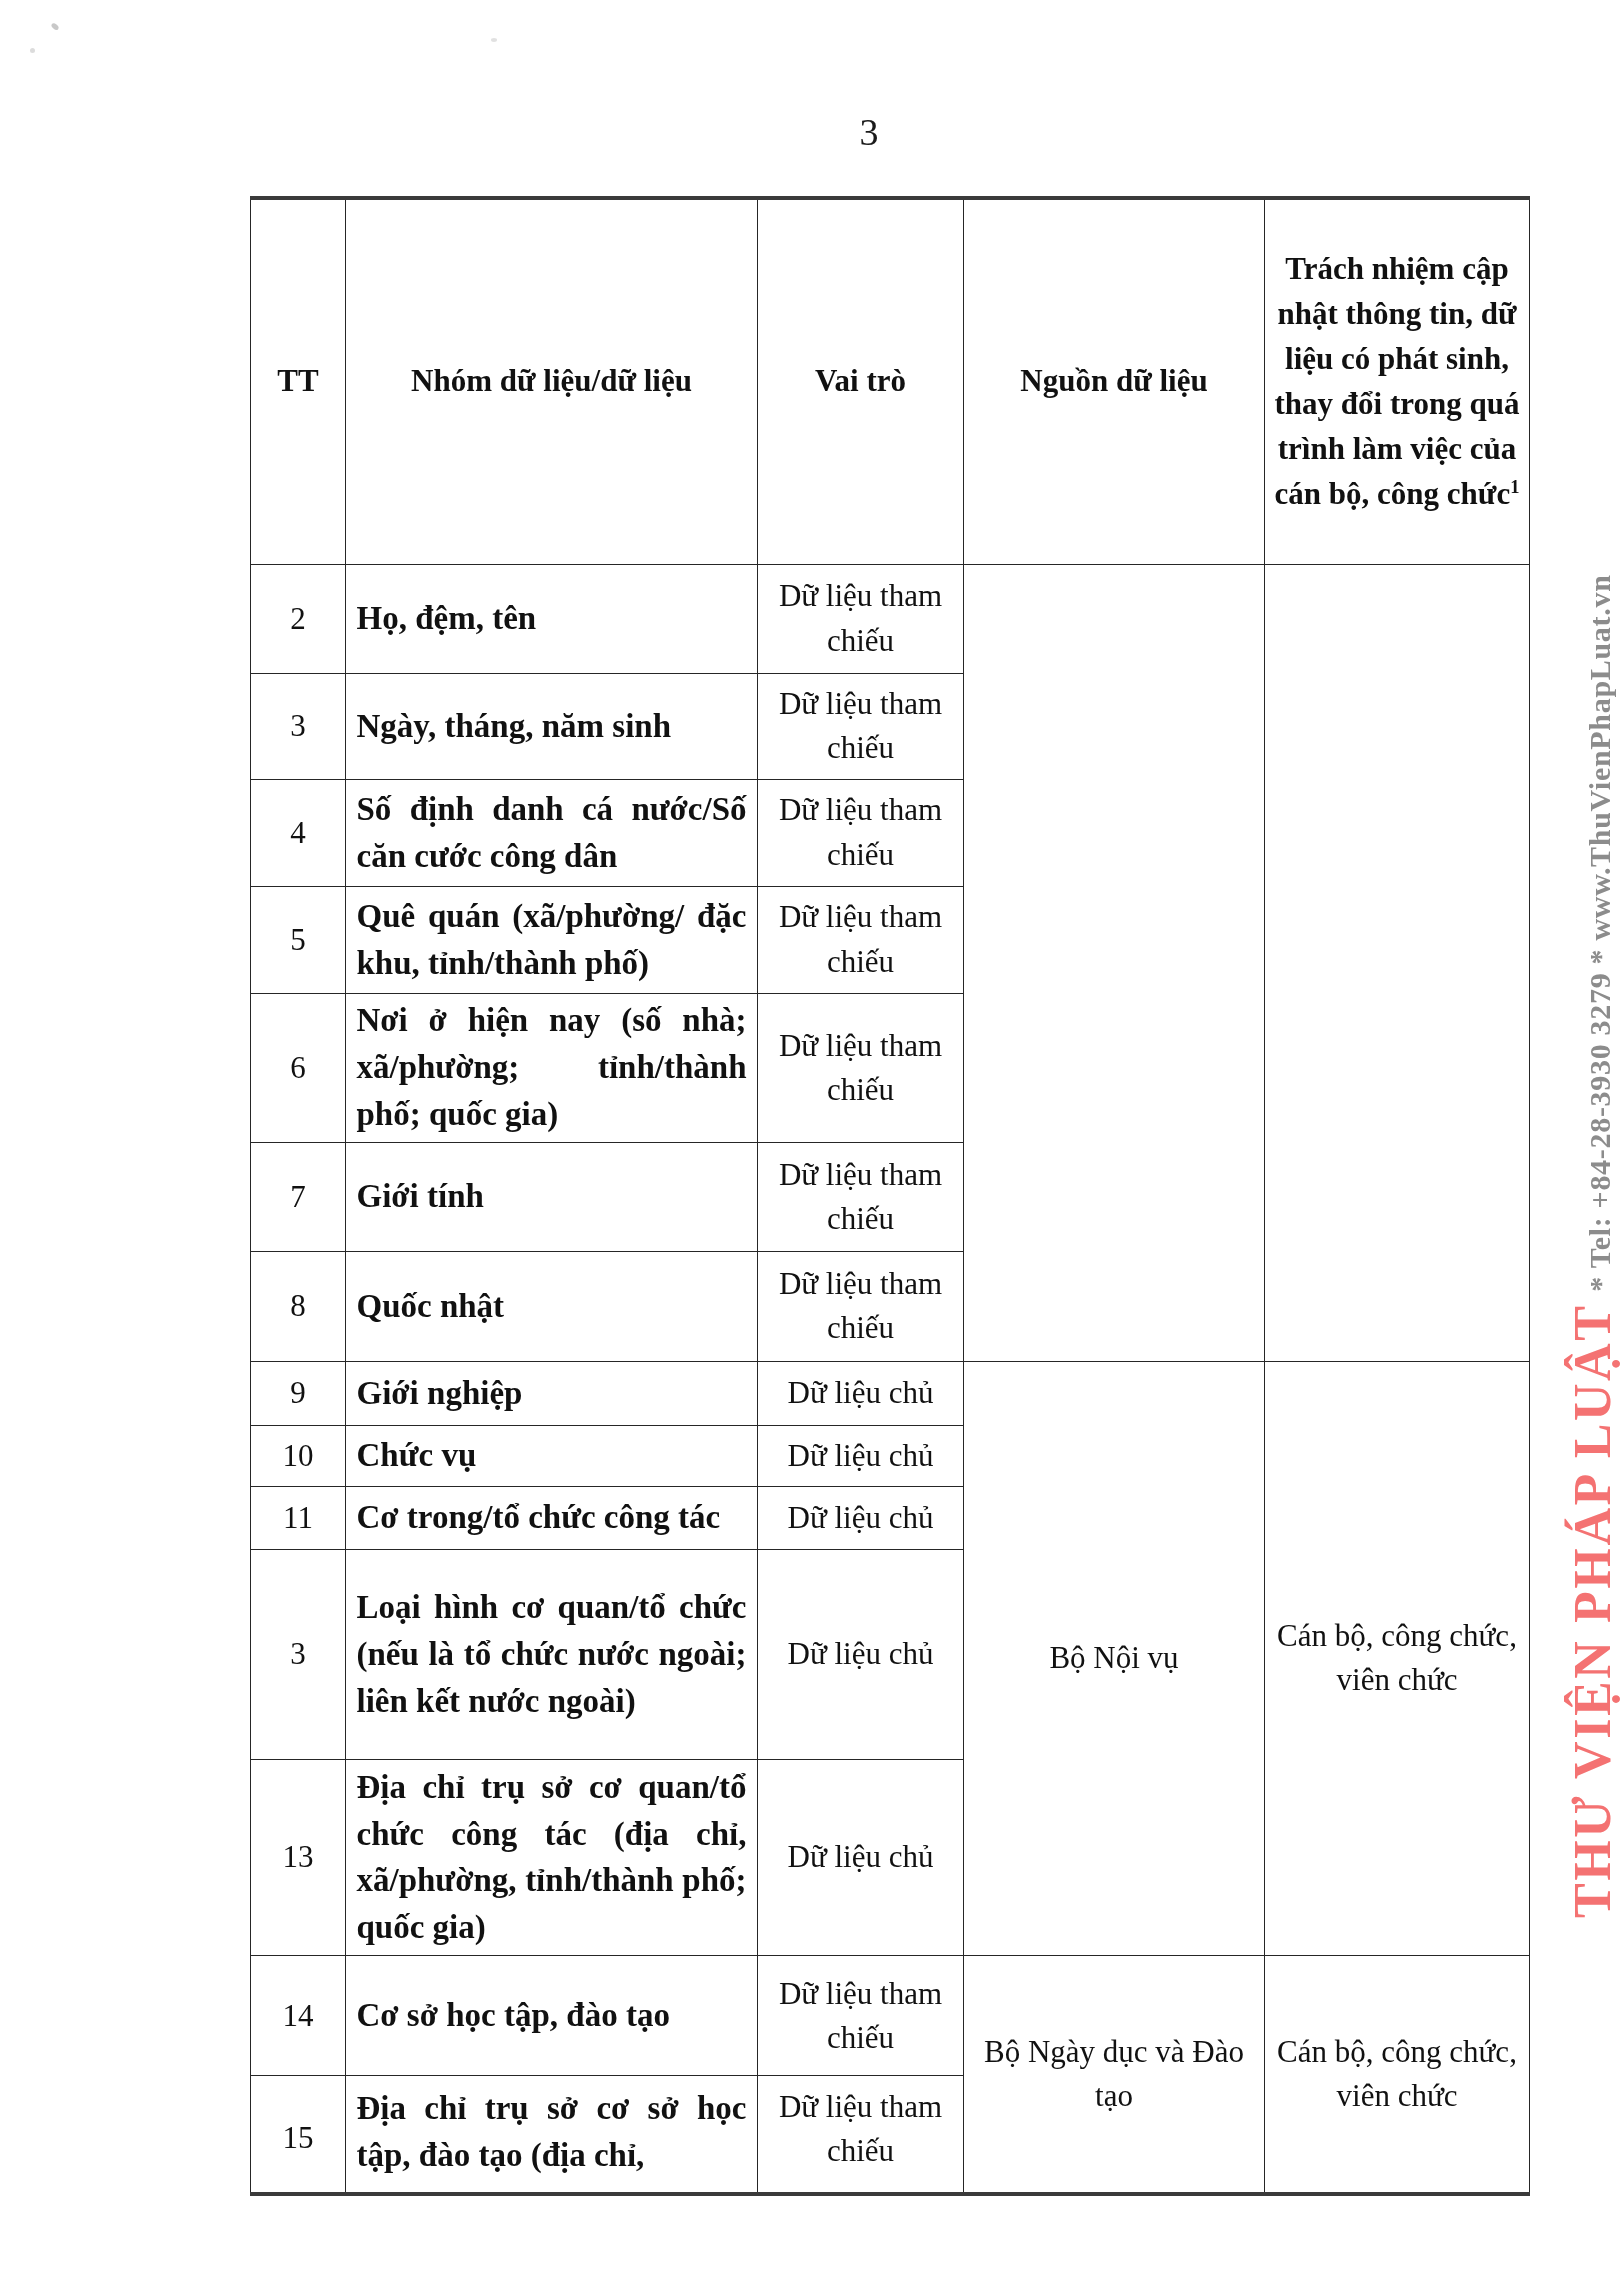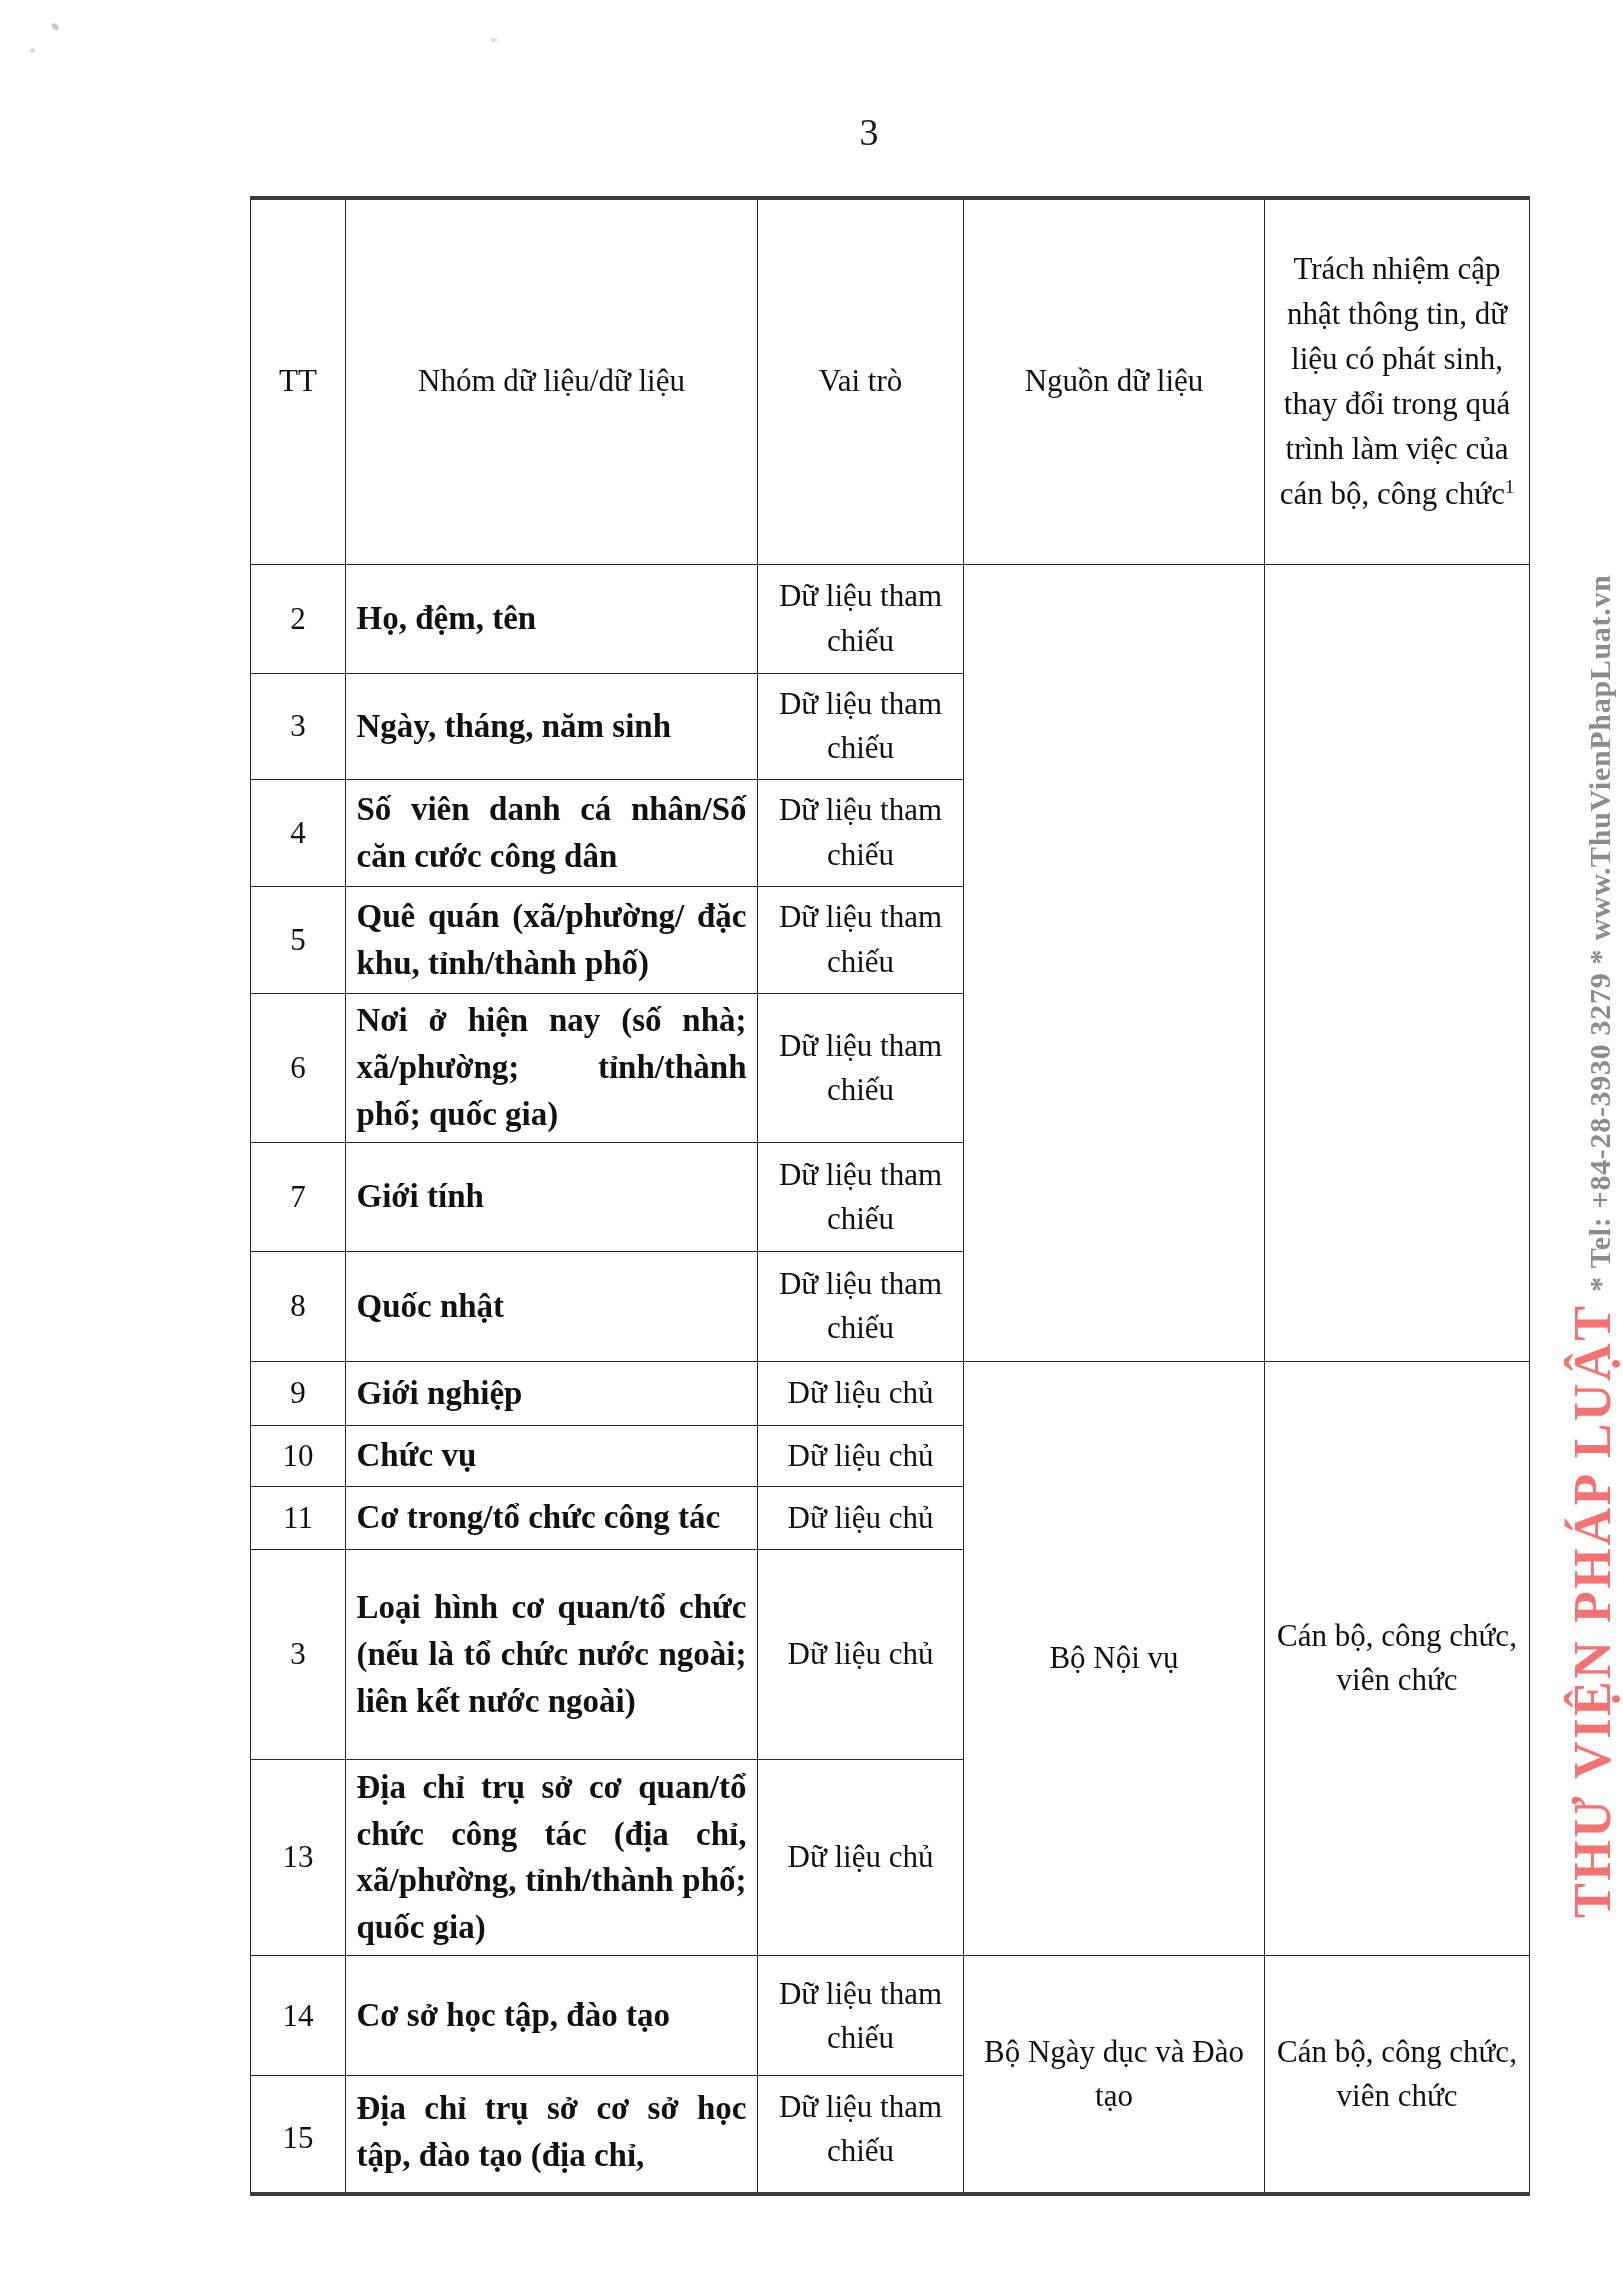--- a/index.html
+++ b/index.html
@@ -22,21 +22,21 @@
     border-collapse:collapse;
     border-top:4.6px solid #3a3a3a;
     border-bottom:4.6px solid #3a3a3a;
   }
   table.main th,table.main td{
     border:1.3px solid #262626;
     vertical-align:middle;
     overflow:hidden;
   }
   th.h{
-    font-weight:normal;font-size:31px;text-align:center;
+    font-weight:bold;font-size:31px;text-align:center;
     line-height:1.45;padding:0 3.9px;
   }
   td.c-tt{
     text-align:center;font-size:31px;padding:0;
   }
   td.c-group{
     font-size:33px;line-height:1.42;
     text-align:justify;padding:3.9px 10.5px;font-weight:bold;
   }
   td.c-role{
@@ -101,21 +101,21 @@
         <td class="c-source" rowspan="7"></td>
         <td class="c-resp" rowspan="7"></td>
       </tr>
       <tr style="height:106px">
         <td class="c-tt">3</td>
         <td class="c-group">Ngày, tháng, năm sinh</td>
         <td class="c-role">Dữ liệu tham chiếu</td>
       </tr>
       <tr style="height:107px">
         <td class="c-tt">4</td>
-        <td class="c-group">Số viên danh cá nhân/Số căn cước công dân</td>
+        <td class="c-group">Số định danh cá nước/Số căn cước công dân</td>
         <td class="c-role">Dữ liệu tham chiếu</td>
       </tr>
       <tr style="height:107px">
         <td class="c-tt">5</td>
         <td class="c-group">Quê quán (xã/phường/ đặc khu, tỉnh/thành phố)</td>
         <td class="c-role">Dữ liệu tham chiếu</td>
       </tr>
       <tr style="height:142px">
         <td class="c-tt">6</td>
         <td class="c-group">Nơi ở hiện nay (số nhà; xã/phường; tỉnh/thành phố; quốc gia)</td>

